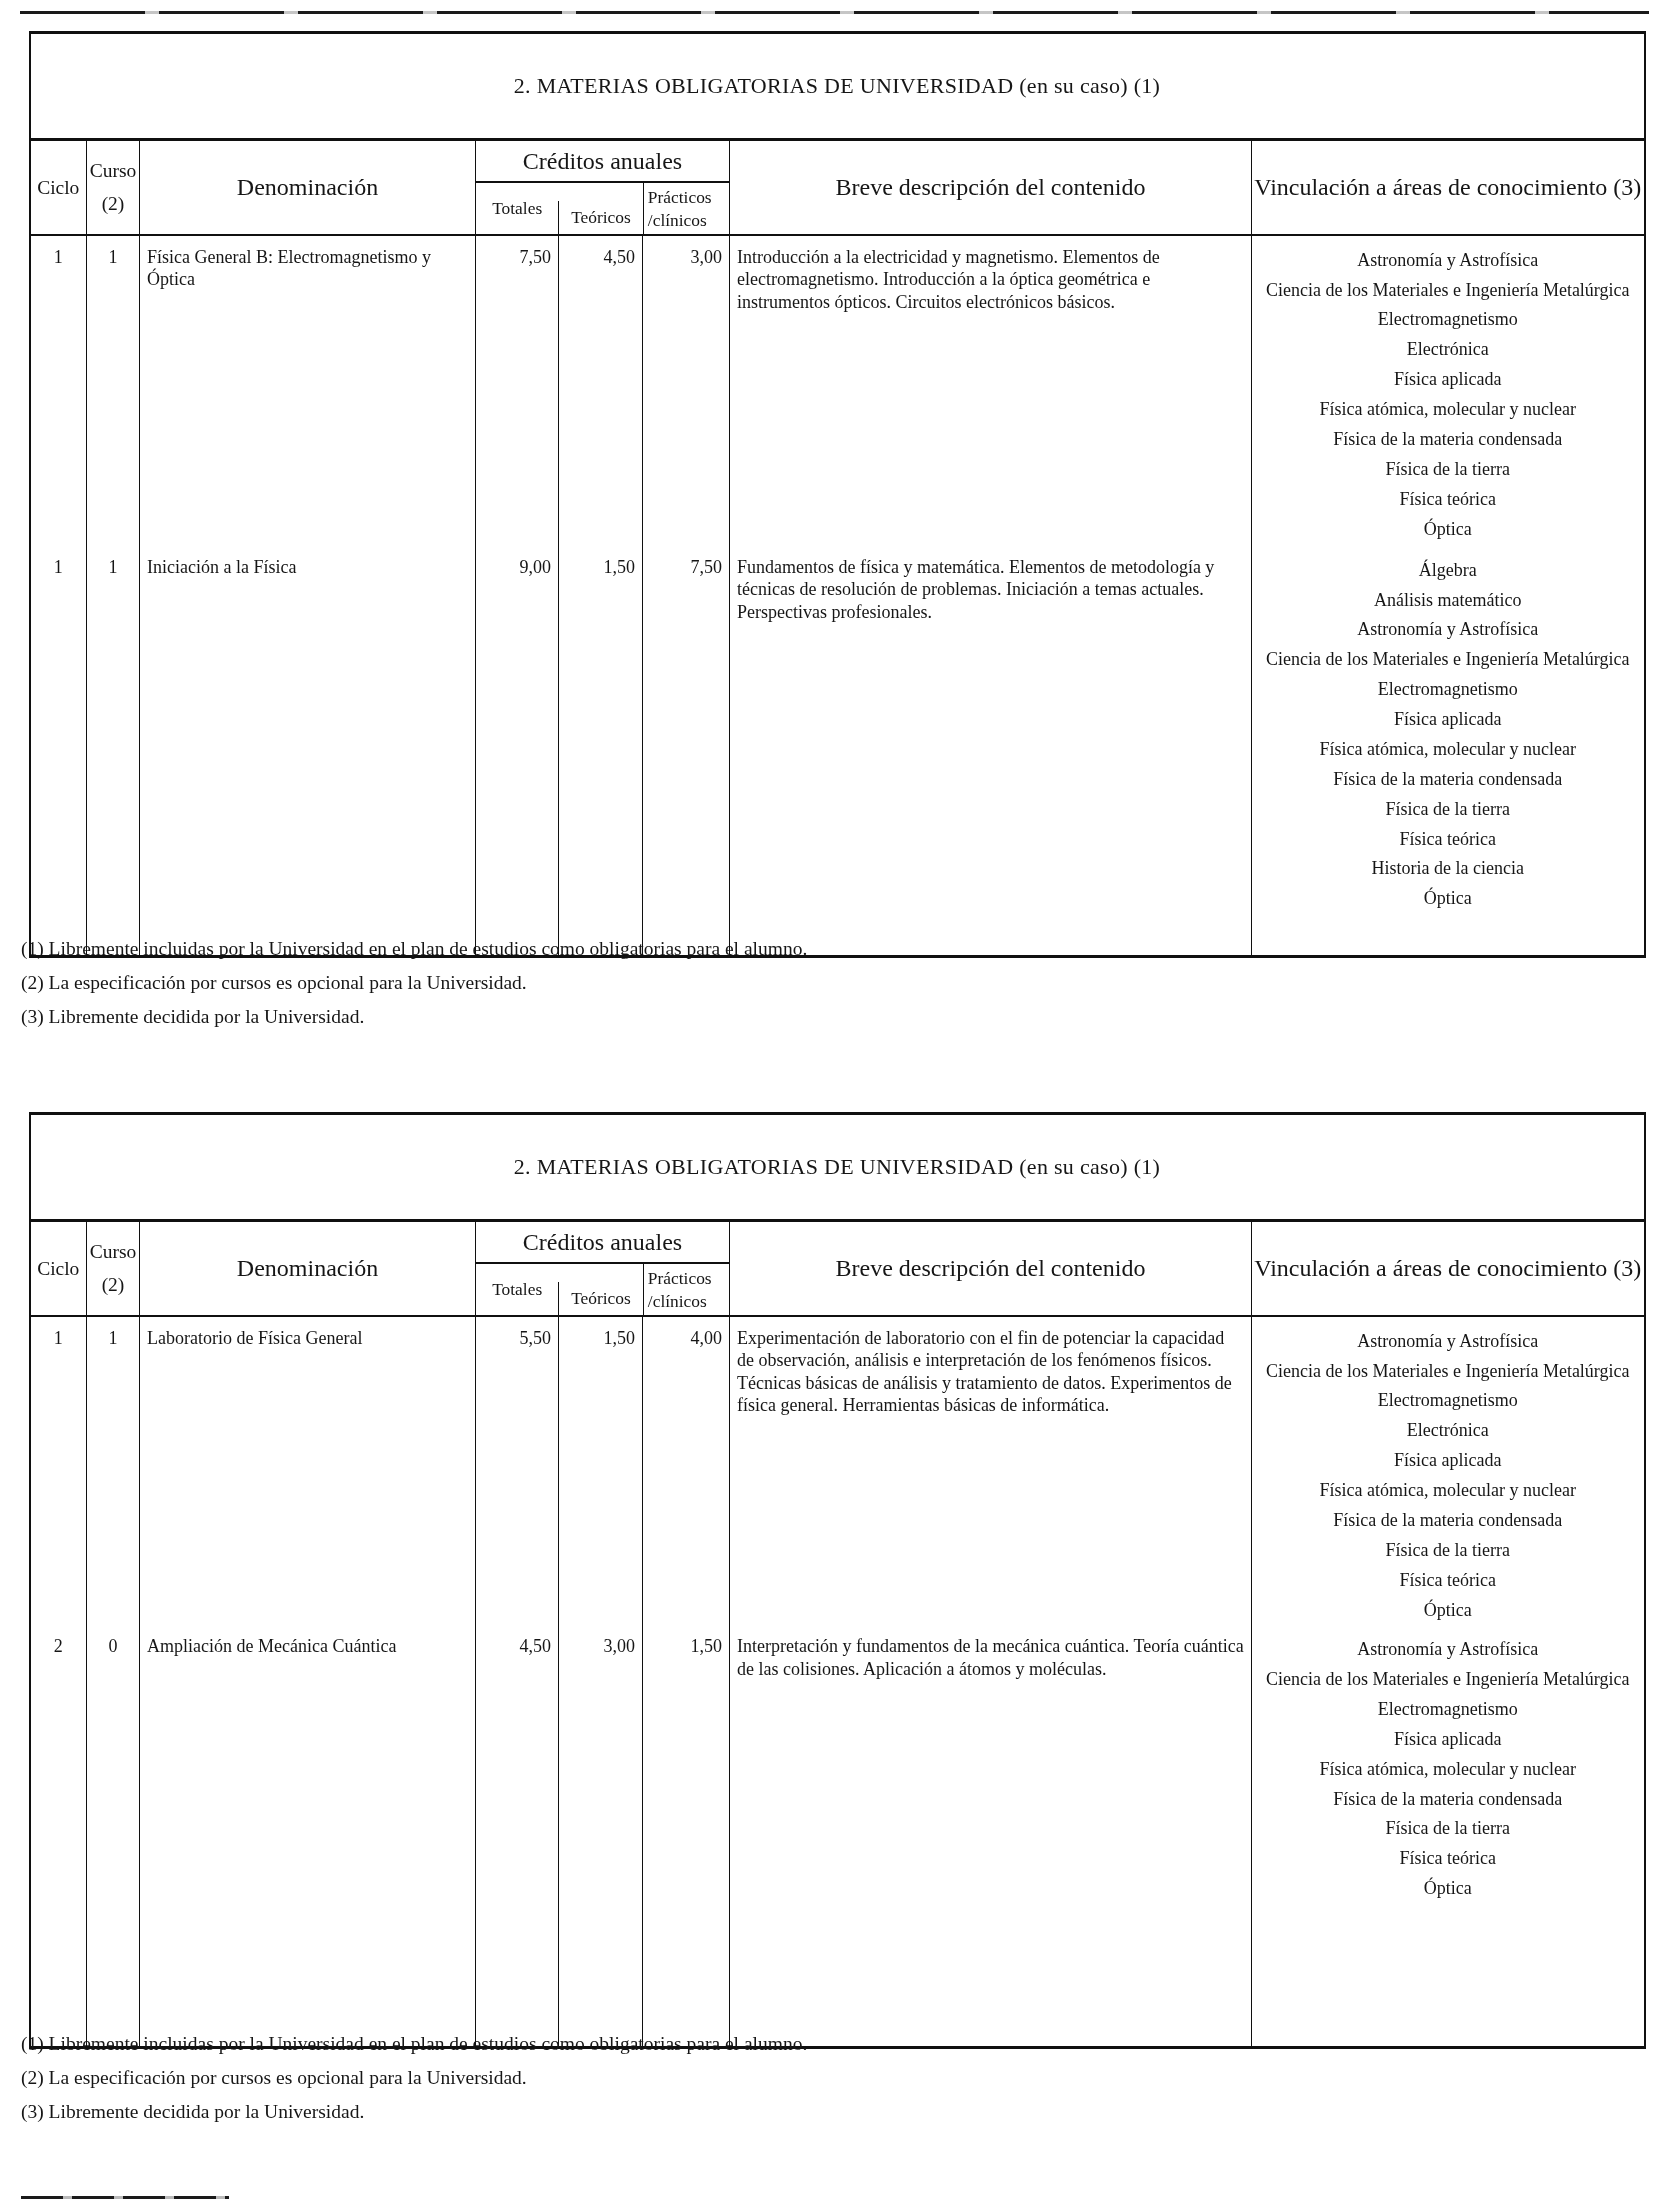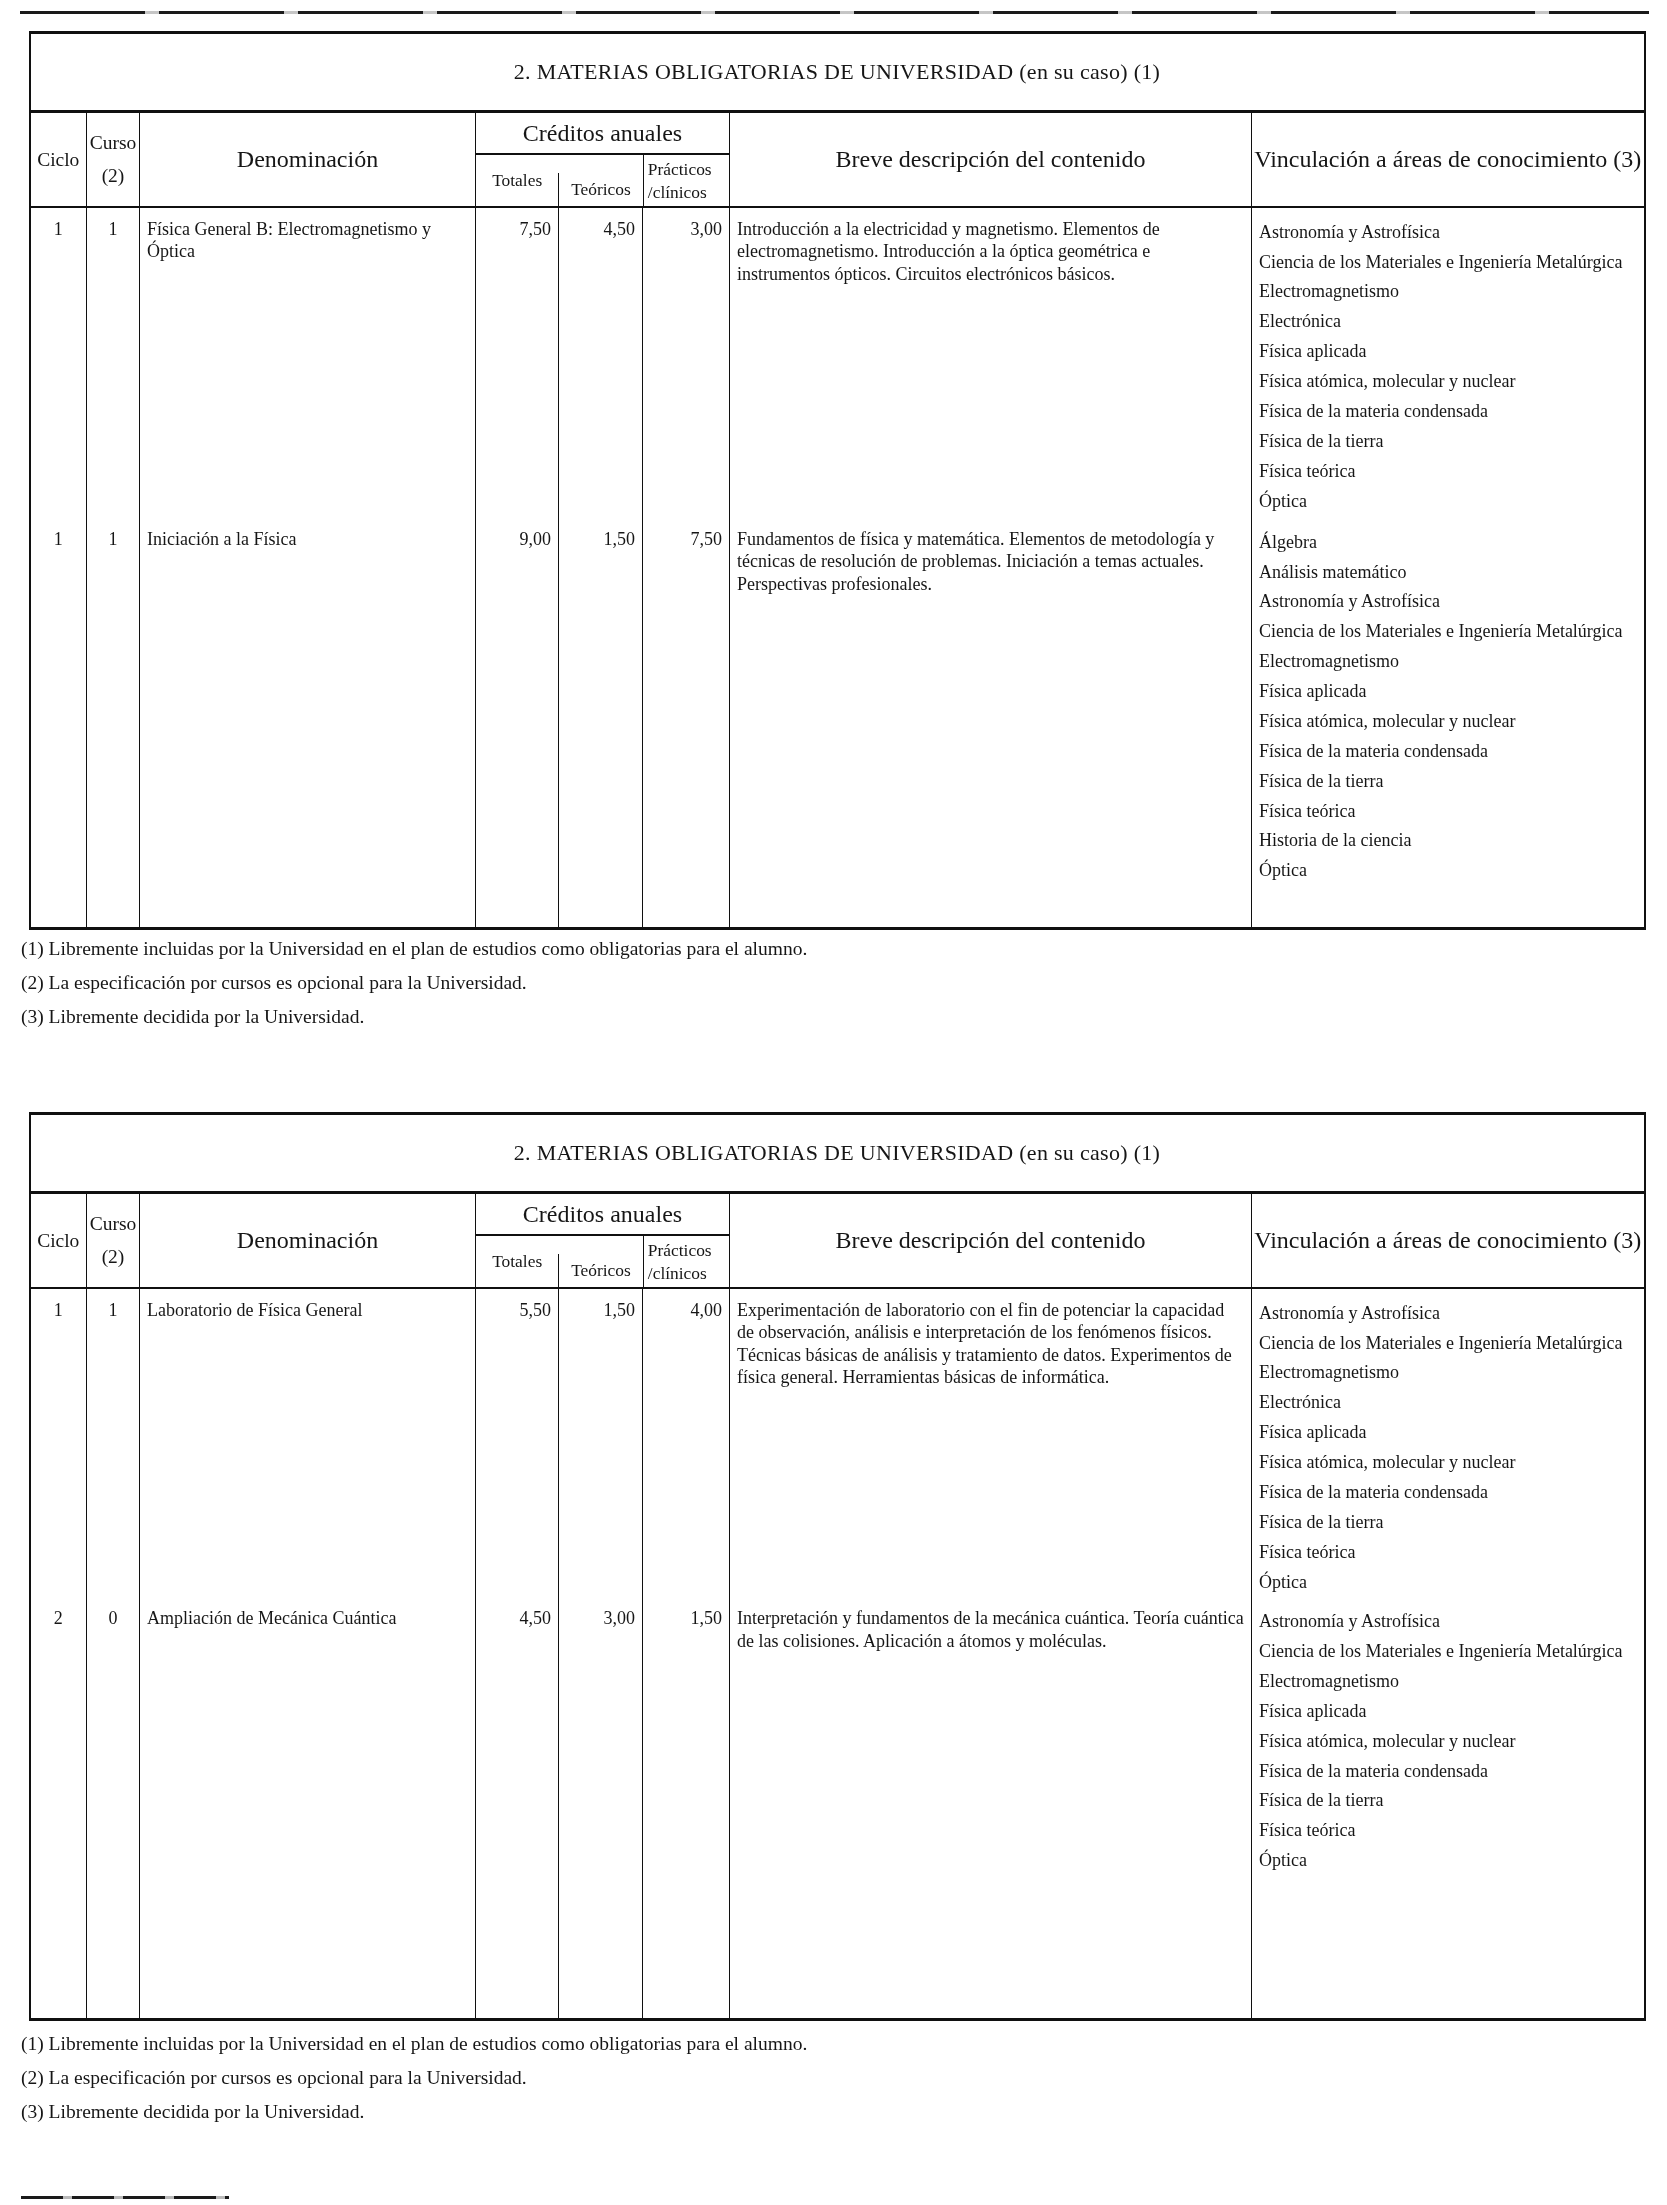--- a/index.html
+++ b/index.html
@@ -19,21 +19,21 @@
   .tbl-wrap{position:absolute;left:28.5px;width:1615px;}
   .tbl-wrap.first{top:31px;}
   .tbl-wrap.second{top:1112px;}
   table.doc-table{
     border-collapse:collapse;table-layout:fixed;width:1615px;
     border-left:2.1px solid #101010;border-right:2.1px solid #101010;
     border-top:3.5px solid #101010;border-bottom:3.5px solid #101010;
   }
   tr.title-row td{
     border-bottom:3.5px solid #101010;height:72px;
-    text-align:center;vertical-align:middle;padding:2px 28px;
+    text-align:center;vertical-align:middle;padding:16px 28px;
   }
   .tbl-title{font-size:22px;letter-spacing:0.3px;}
   tr.header-row td{
     border-bottom:2.8px solid #101010;border-left:1.4px solid #101010;
     height:93px;vertical-align:middle;text-align:center;padding:0;
   }
   tr.header-row td:first-child{border-left:none;}
   .hdr{font-size:24px;}
   .hdr-small{font-size:19.5px;}
   .curso-cell{display:flex;flex-direction:column;align-items:center;justify-content:center;gap:11px;height:100%;}
@@ -50,21 +50,21 @@
   tr.data-row td{
     border-left:1.4px solid #101010;vertical-align:top;
     font-size:18px;line-height:1.25;padding:9.7px 7px 0 7px;
   }
   tr.data-row td:first-child{border-left:none;}
   td.cell-center{text-align:center;}
   td.cell-num{text-align:right;padding-right:9.7px;}
   td.cell-denom{padding-left:9px;padding-right:18px;}
   td.cell-desc{padding-left:9px;padding-right:14px;line-height:1.24;}
   td.cell-vinc{padding-left:18px;padding-right:7px;}
-  .vinc-item{line-height:1.66;white-space:nowrap;}
+  .vinc-item{line-height:1.66;white-space:nowrap;text-align:center;}
   .footnotes{position:absolute;left:21px;width:1459px;}
   .footnotes.first{top:937px;}
   .footnotes.second{top:2032px;}
   .footnotes p{margin:0 0 10.4px 0;font-size:19.5px;line-height:23.6px;}
 </style>
 </head>
 <body>
 
 <div class="sheet">
 

